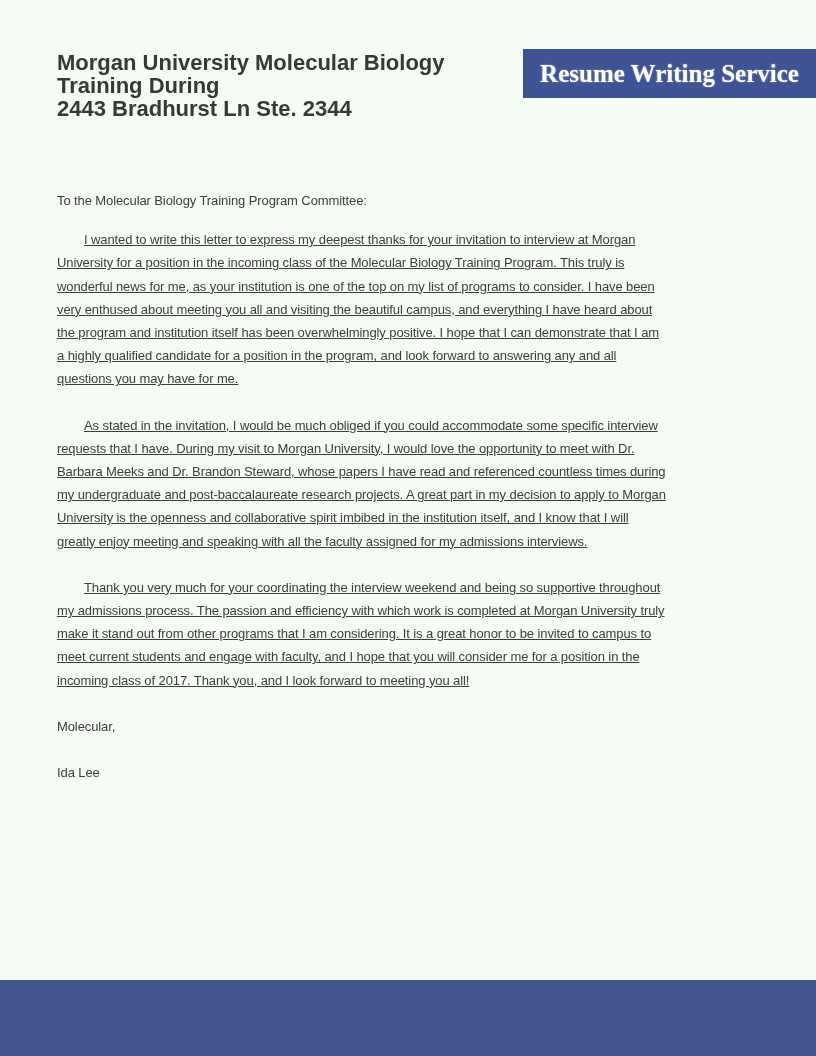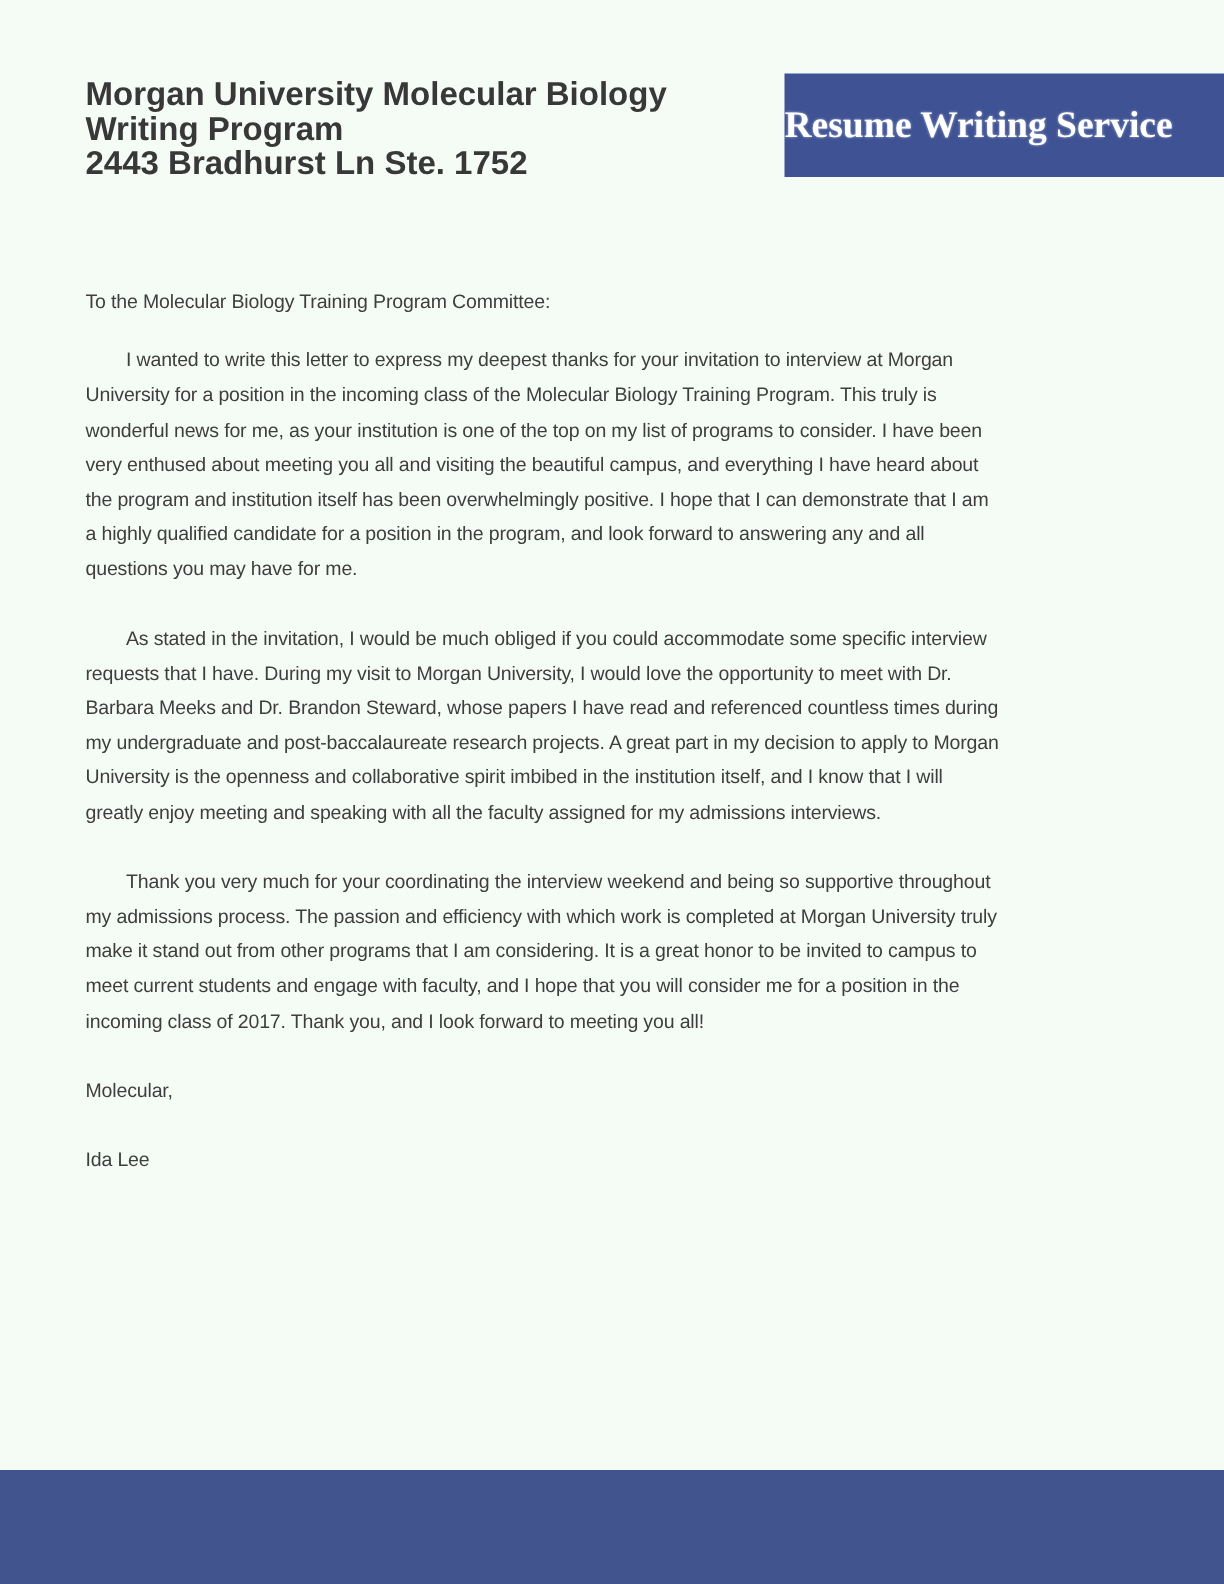--- a/index.html
+++ b/index.html
@@ -28,24 +28,25 @@
     line-height: 23px;
     color: #383838;
     font-weight: bold;
   }
   
   .brand-banner {
     position: absolute;
     top: 49px;
     right: 0;
     width: 293px;
-    height: 69px;
+    height: 49px;
     background: #3e5294;
     display: flex;
     align-items: center;
+    justify-content: center;
   }
   .brand-banner .banner-text {
     font-family: "Liberation Serif", serif;
     font-weight: 700;
     font-size: 25px;
     color: #ffffff;
     text-shadow: 0 0 2px rgba(255,255,255,0.55);
     white-space: nowrap;
   }
   
@@ -56,20 +57,21 @@
     width: 612px;
     font-size: 13px;
     line-height: 23.2px;
     letter-spacing: -0.1px;
   }
   .letter-body p {
     margin: 0 0 23px 0;
   }
   .letter-body p.indent {
     text-indent: 27px;
+    text-decoration: underline;
   }
   .salutation { margin-bottom: 16px !important; }
   .closing { margin-bottom: 23px !important; }
   .signature { margin-bottom: 0 !important; }
   
   .footer-bar {
     position: absolute;
     left: 0;
     right: 0;
     bottom: 0;
@@ -77,22 +79,22 @@
     background: #42548e;
   }
 </style>
 </head>
 <body>
 
 <div class="page">
 
   <div class="sender-block">
     <div>Morgan University Molecular Biology</div>
-    <div>Writing Program</div>
-    <div>2443 Bradhurst Ln Ste. 1752</div>
+    <div>Training During</div>
+    <div>2443 Bradhurst Ln Ste. 2344</div>
   </div>
 
   <div class="brand-banner">
     <span class="banner-text">Resume Writing Service</span>
   </div>
 
   <div class="letter-body">
     <p class="salutation">To the Molecular Biology Training Program Committee:</p>
     <p class="indent">I wanted to write this letter to express my deepest thanks for your invitation to interview at Morgan University for a position in the incoming class of the Molecular Biology Training Program. This truly is wonderful news for me, as your institution is one of the top on my list of programs to consider. I have been very enthused about meeting you all and visiting the beautiful campus, and everything I have heard about the program and institution itself has been overwhelmingly positive. I hope that I can demonstrate that I am a highly qualified candidate for a position in the program, and look forward to answering any and all questions you may have for me.</p>
     <p class="indent">As stated in the invitation, I would be much obliged if you could accommodate some specific interview requests that I have. During my visit to Morgan University, I would love the opportunity to meet with Dr. Barbara Meeks and Dr. Brandon Steward, whose papers I have read and referenced countless times during my undergraduate and post-baccalaureate research projects. A great part in my decision to apply to Morgan University is the openness and collaborative spirit imbibed in the institution itself, and I know that I will greatly enjoy meeting and speaking with all the faculty assigned for my admissions interviews.</p>

